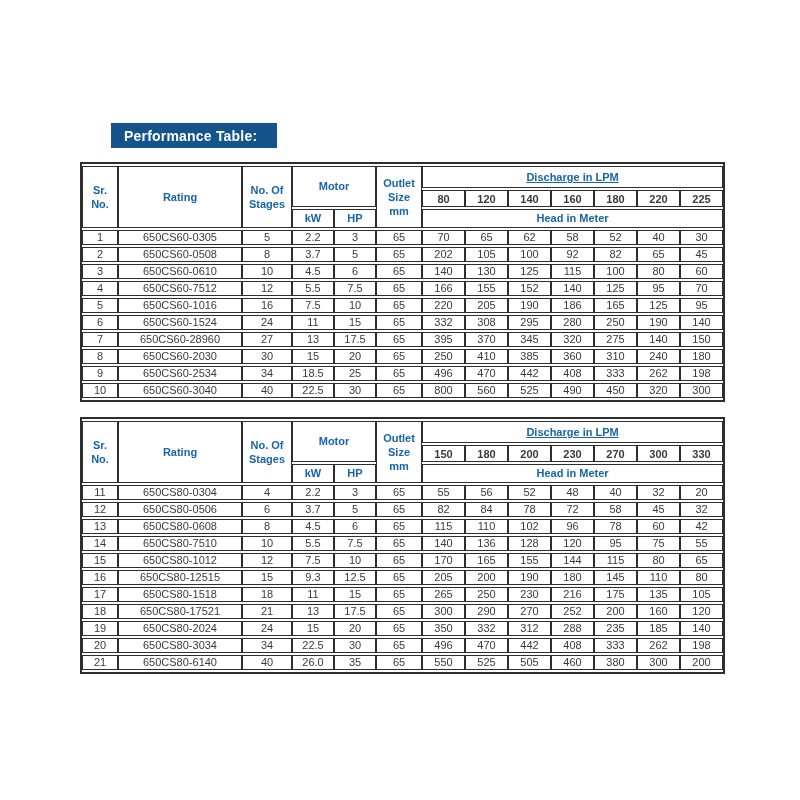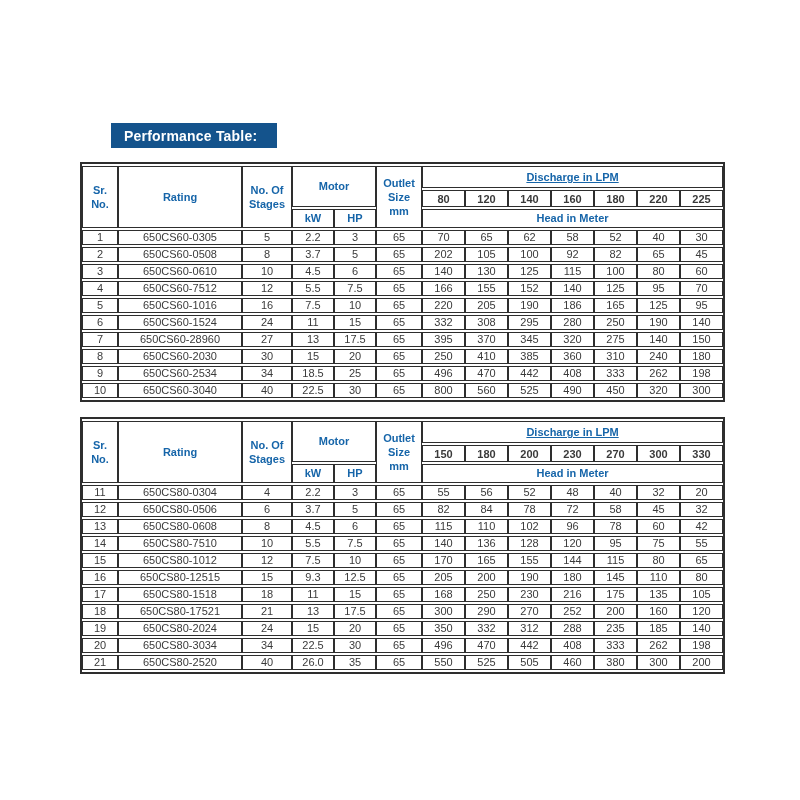--- a/index.html
+++ b/index.html
@@ -417,21 +417,21 @@
           <td>110</td>
           <td>80</td>
         </tr>
         <tr>
           <td>17</td>
           <td>650CS80-1518</td>
           <td>18</td>
           <td>11</td>
           <td>15</td>
           <td>65</td>
-          <td>168</td>
+          <td>265</td>
           <td>250</td>
           <td>230</td>
           <td>216</td>
           <td>175</td>
           <td>135</td>
           <td>105</td>
         </tr>
         <tr>
           <td>18</td>
           <td>650CS80-17521</td>
@@ -472,21 +472,21 @@
           <td>496</td>
           <td>470</td>
           <td>442</td>
           <td>408</td>
           <td>333</td>
           <td>262</td>
           <td>198</td>
         </tr>
         <tr>
           <td>21</td>
-          <td>650CS80-2520</td>
+          <td>650CS80-6140</td>
           <td>40</td>
           <td>26.0</td>
           <td>35</td>
           <td>65</td>
           <td>550</td>
           <td>525</td>
           <td>505</td>
           <td>460</td>
           <td>380</td>
           <td>300</td>

